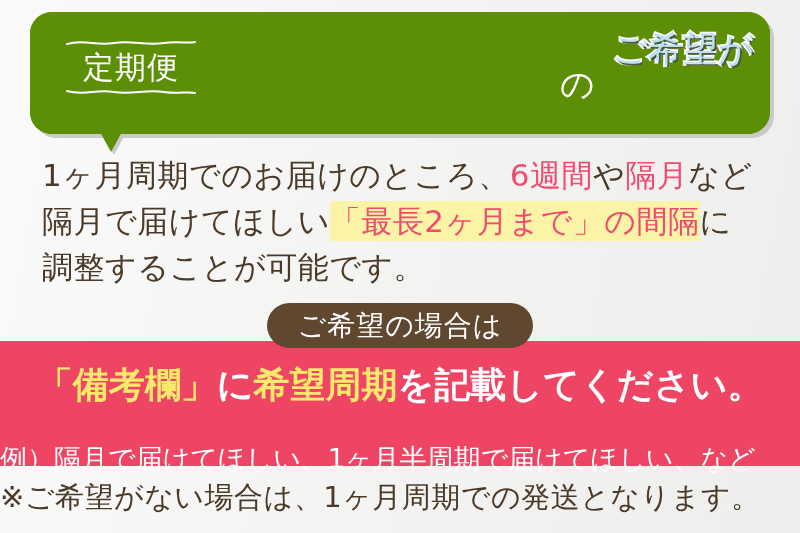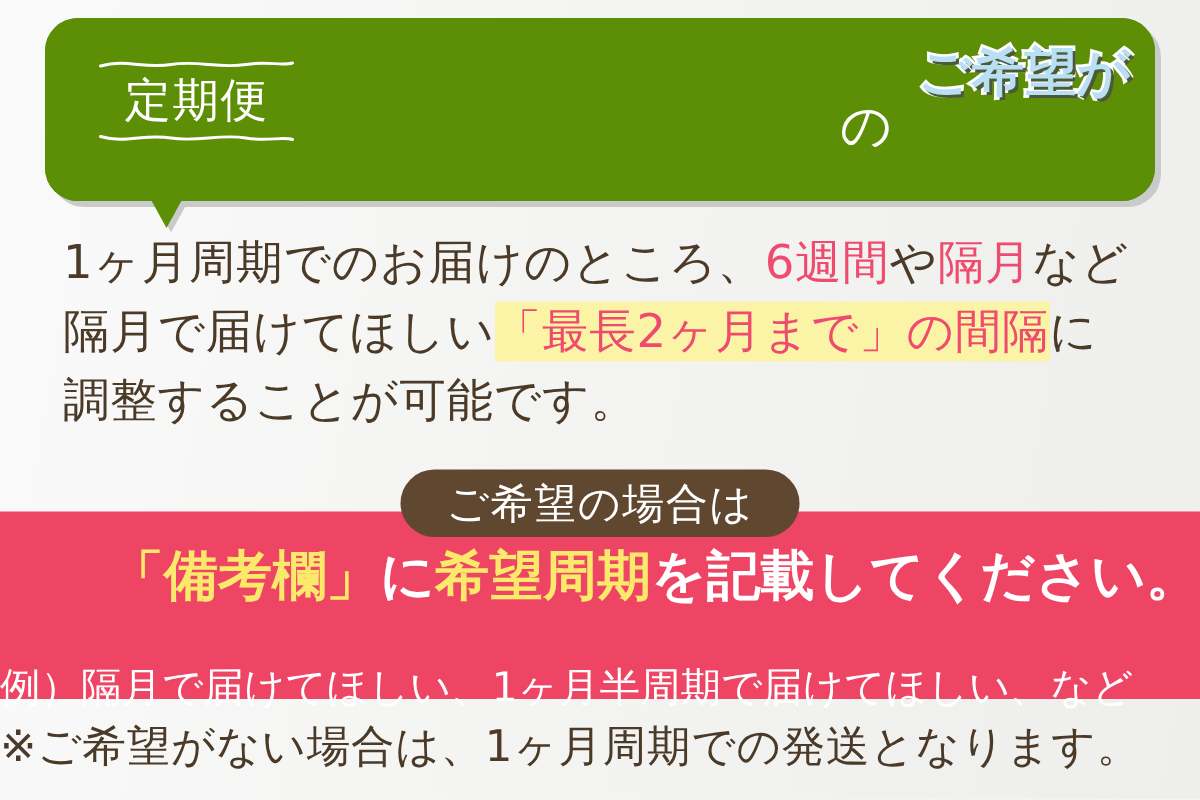--- a/index.html
+++ b/index.html
@@ -122,21 +122,21 @@
 
   
   .title-sub {
     position: absolute;
     left: 612px;
     top: 26px;
     width: 172px;
     color: #b8e0f2;
     font-size: 35px;
     line-height: 46px;
-    font-weight: 700;
+    font-weight: 400;
     letter-spacing: 0px;
     -webkit-text-stroke: 3.5px #ffffff;
     paint-order: stroke fill;
     text-shadow: 2px 2px 0 #4d5a3a;
     white-space: nowrap;
   }
   .title-sub span { display: block; }
   .title-sub .l2 { padding-left: 6px; }
 
   
@@ -157,21 +157,21 @@
     background: #fbf3a6;
     color: #ef4b6e;
     padding: 2px 0 2px 0;
     box-decoration-break: clone;
   }
 
   
   .pill {
     position: absolute;
     left: 267px;
-    top: 313px;
+    top: 303px;
     width: 266px;
     height: 45px;
     border-radius: 23px;
     background: #604730;
     color: #ffffff;
     font-size: 28px;
     line-height: 45px;
     text-align: center;
     letter-spacing: 1px;
     z-index: 3;
@@ -185,21 +185,21 @@
     width: 800px;
     height: 125px;
     background: #ef4565;
     z-index: 1;
   }
   .band-line1 {
     position: absolute;
     left: 0;
     top: 360px;
     width: 800px;
-    text-align: right;
+    text-align: center;
     color: #ffffff;
     font-size: 36px;
     line-height: 50px;
     font-weight: 700;
     letter-spacing: 0px;
     white-space: nowrap;
     z-index: 2;
   }
   .band-line1 .yellow { color: #fbe96b; }
   .band-line2 {

